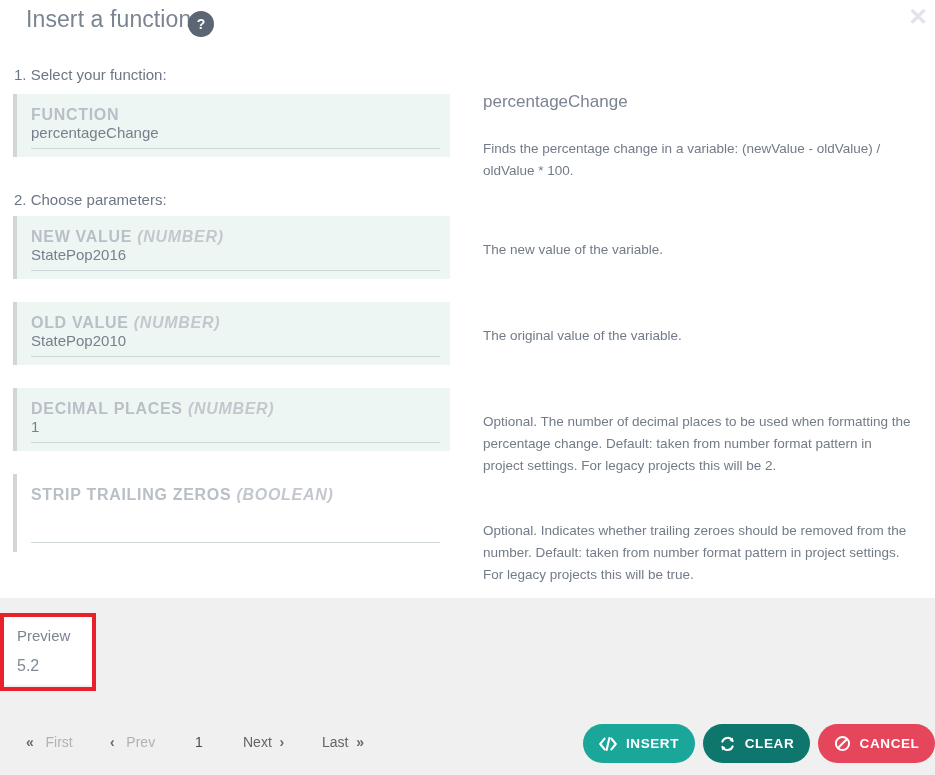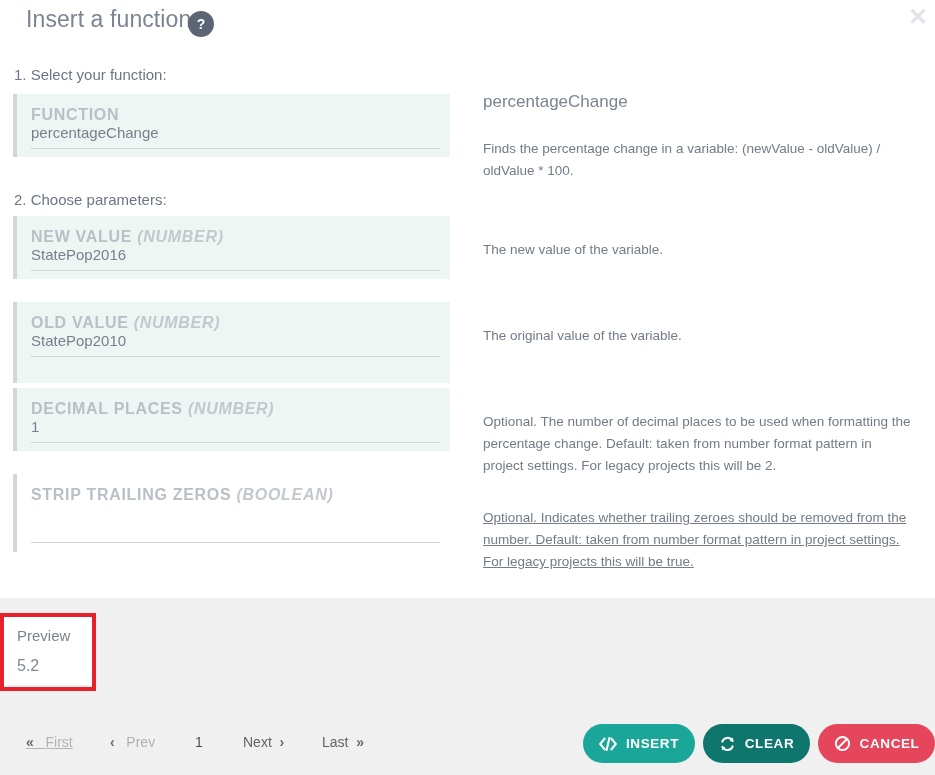--- a/index.html
+++ b/index.html
@@ -133,21 +133,21 @@
   .field-underline {
     position: absolute;
     left: 14px;
     height: 1px;
     background: #cfd6d7;
     width: 409px;
   }
 
   #field-function      { top: 48px;  height: 63px; }
   #field-newvalue      { top: 170px; height: 63px; }
-  #field-oldvalue      { top: 256px; height: 81px; }
+  #field-oldvalue      { top: 256px; height: 63px; }
   #field-decimalplaces { top: 342px; height: 63px; }
   #field-striptrailing { top: 428px; height: 78px; }
 
   #field-function .field-value,
   #field-newvalue .field-value,
   #field-oldvalue .field-value,
   #field-decimalplaces .field-value { top: 30px; }
 
   #field-function .field-underline,
   #field-newvalue .field-underline,
@@ -171,21 +171,21 @@
     width: 428px;
     font-size: 13.5px;
     line-height: 22px;
     color: #727b87;
     margin-top: 20px;
   }
   #desc-function      { top: 72px; }
   #desc-newvalue      { top: 173px; }
   #desc-oldvalue      { top: 259px; }
   #desc-decimalplaces { top: 345px; }
-  #desc-striptrailing { top: 441px; text-decoration: underline; }
+  #desc-striptrailing { top: 454px; }
 
   
   #dialog-footer {
     position: absolute;
     left: 0; top: 598px;
     width: 935px;
     height: 177px;
     background: #f0f0f0;
   }
   #preview-panel {
@@ -236,21 +236,21 @@
     font-size: 14px;
     line-height: 24px;
     white-space: nowrap;
     cursor: pointer;
     user-select: none;
   }
   .pager-item.disabled { color: #b2b2b2; cursor: default; }
   .pager-item.enabled  { color: #636363; }
   .pager-item.current  { color: #4c4c4c; cursor: default; }
   .chev { color: #6b6b6b; font-size: 14px; font-weight: 700; }
-  #pager-first   { left: 26px; text-decoration: underline; }
+  #pager-first   { left: 26px; }
   #pager-prev    { left: 110px; }
   #pager-current { left: 195px; }
   #pager-next    { left: 243px; }
   #pager-last    { left: 322px; }
 
   
   #action-buttons {
     position: absolute;
     top: 126px;
     left: 583px;

